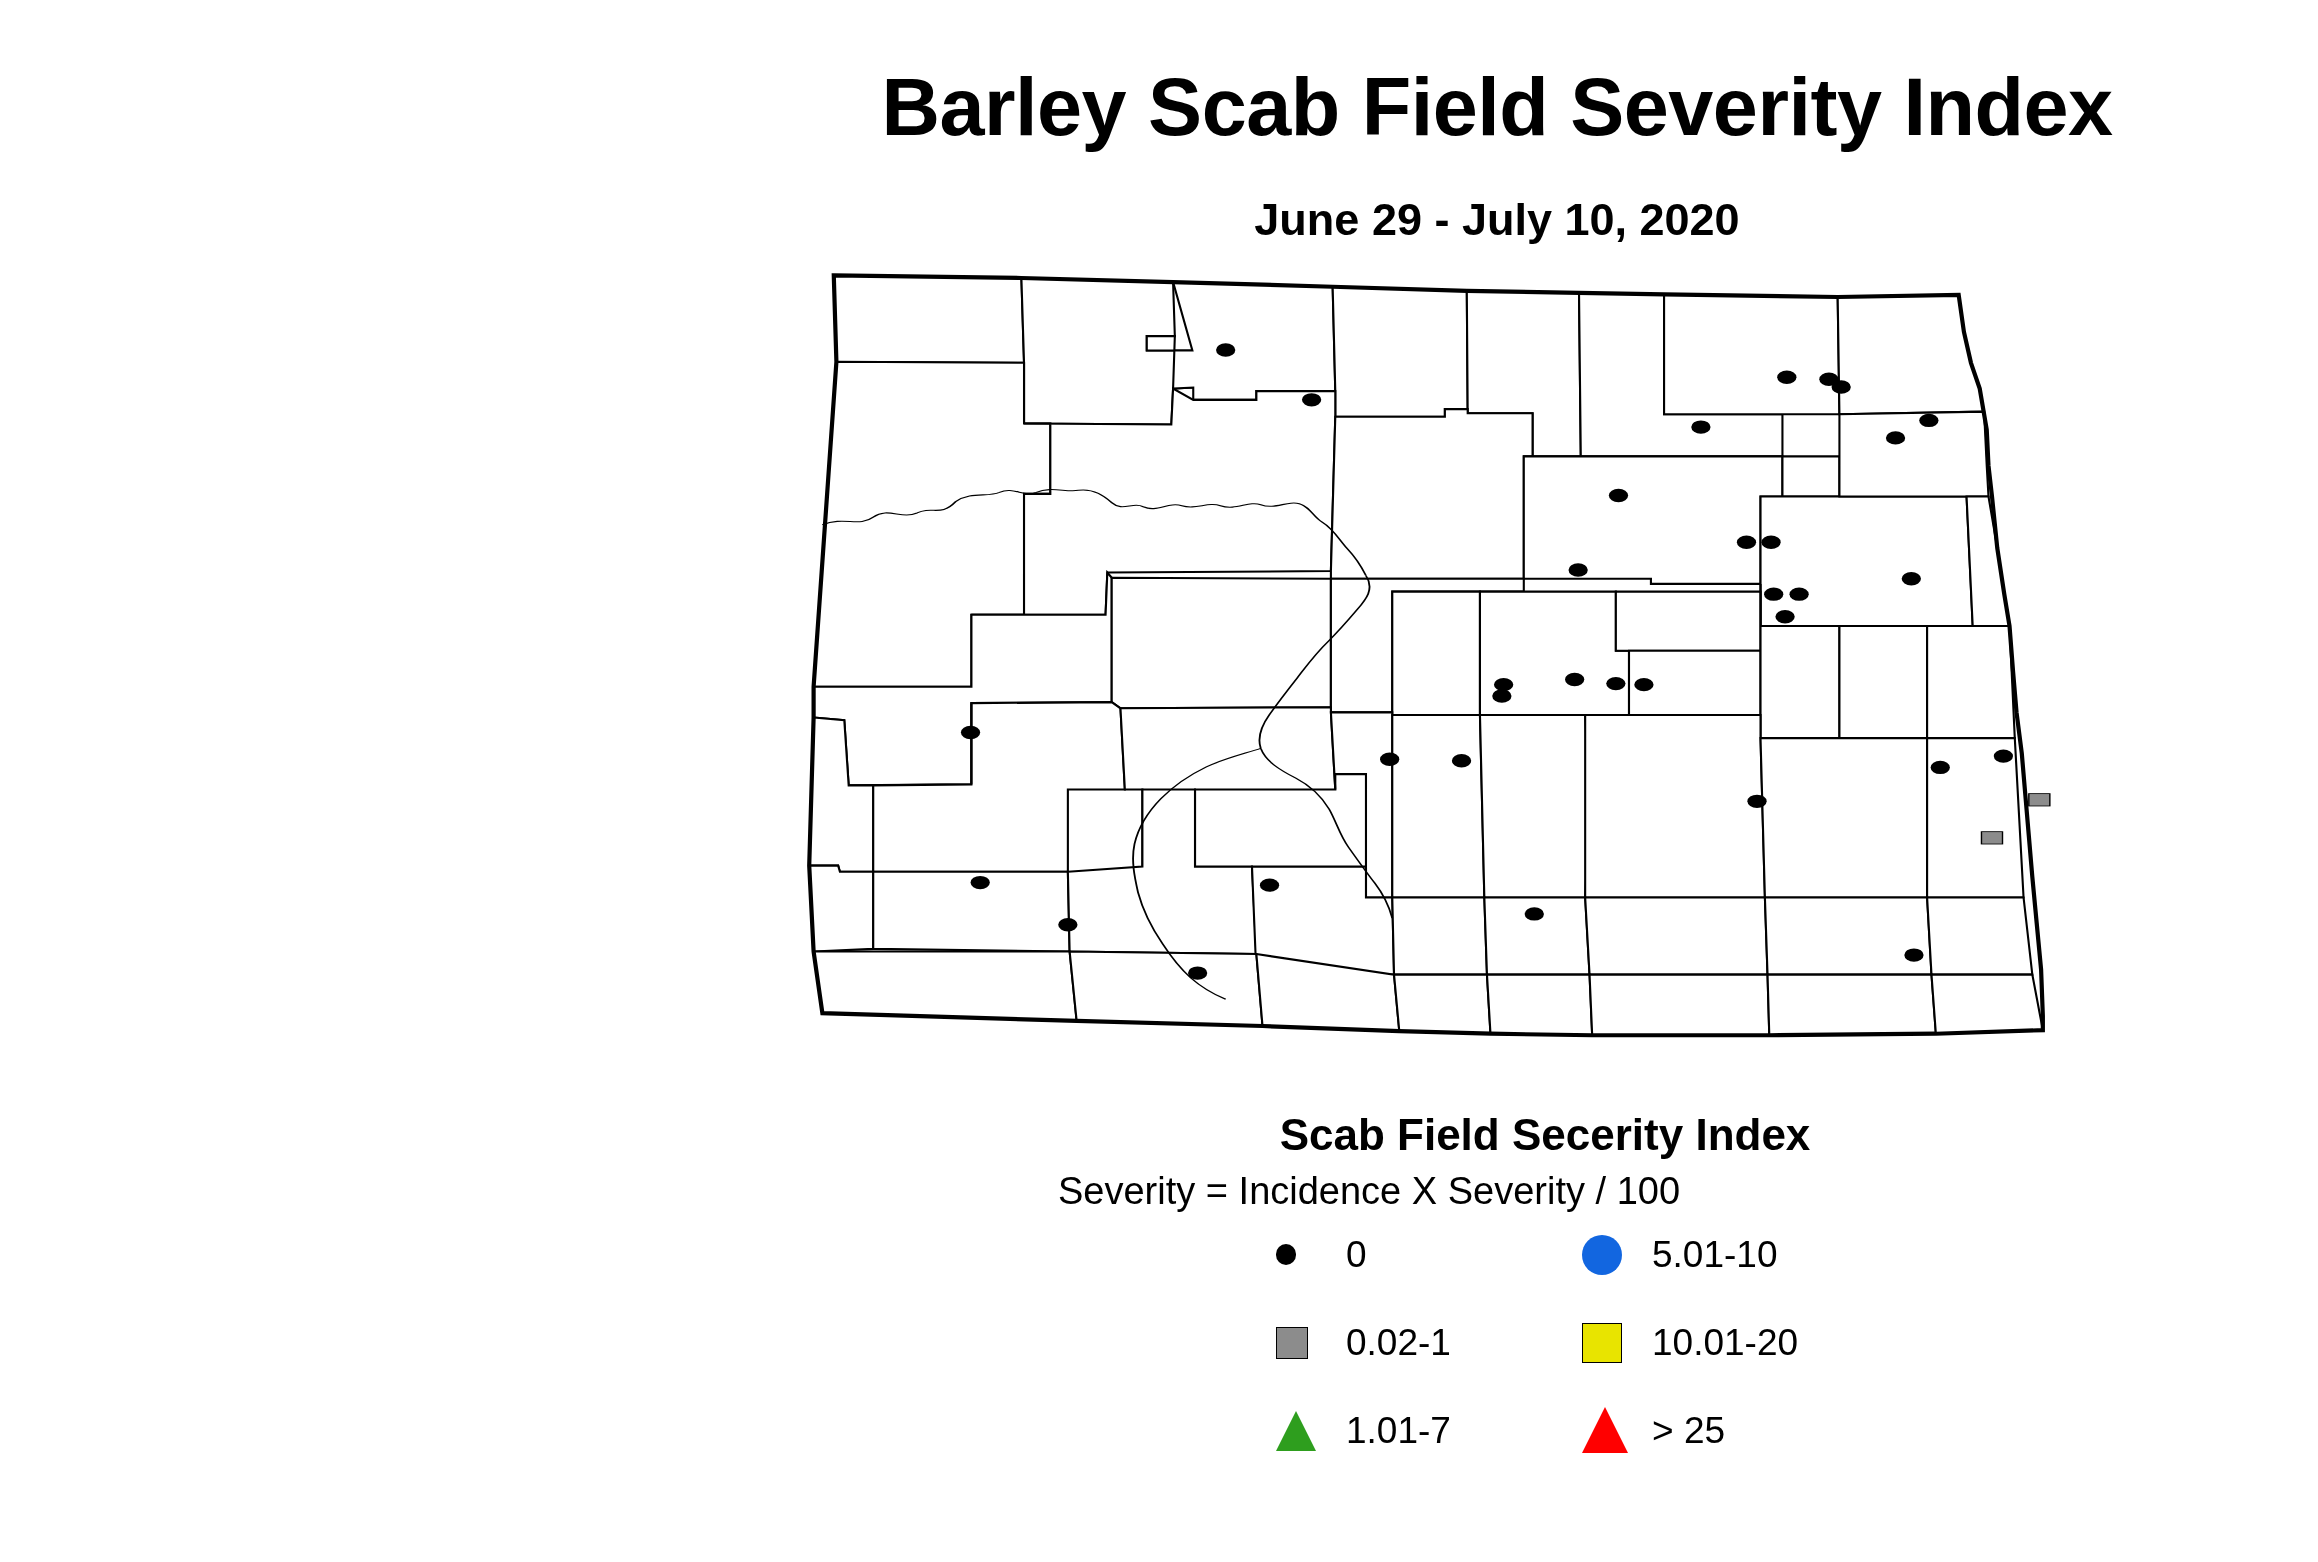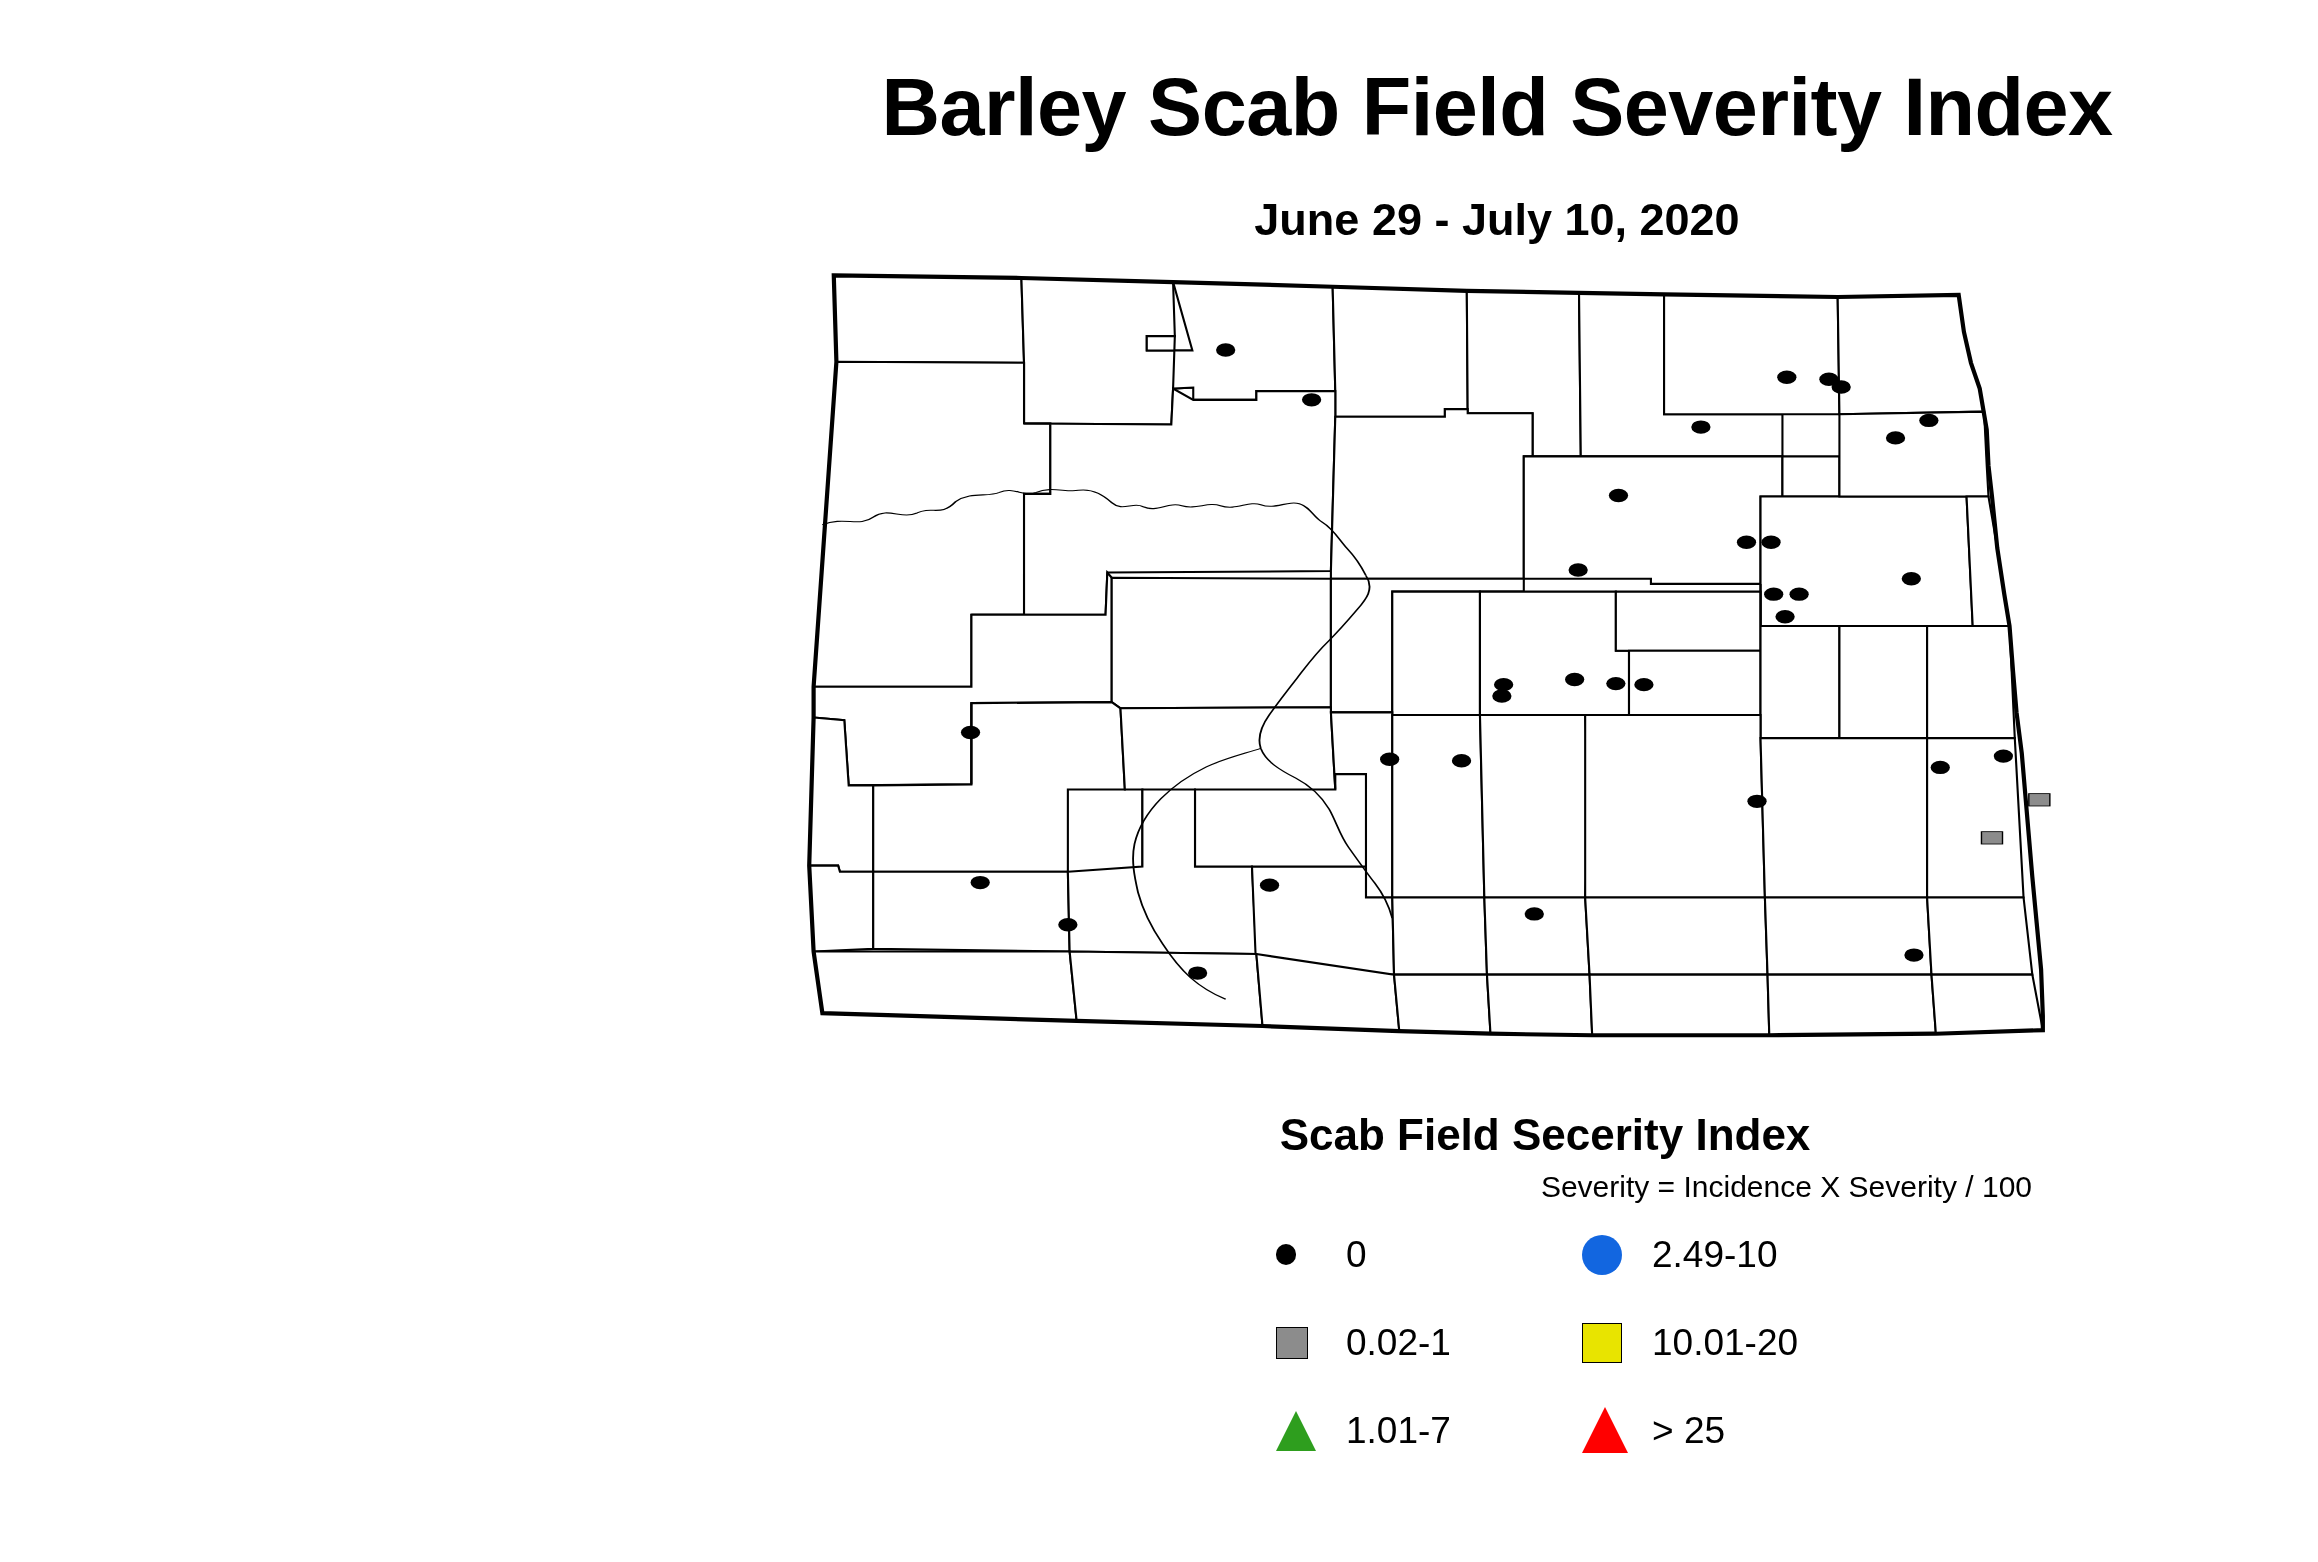--- a/index.html
+++ b/index.html
@@ -38,22 +38,22 @@
 
   
   #legend{
     position:absolute;left:1058px;top:1113px;width:974px;height:417px;
   }
   .lg-title{
     position:absolute;left:0;top:0;width:974px;text-align:center;
     font-size:44px;font-weight:bold;line-height:1;white-space:nowrap;
   }
   .lg-formula{
-    position:absolute;left:0;top:59px;width:974px;text-align:right;
-    font-size:30px;font-weight:normal;line-height:1;white-space:nowrap;
+    position:absolute;left:0;top:59px;width:974px;text-align:left;
+    font-size:38px;font-weight:normal;line-height:1;white-space:nowrap;
   }
   .lg-col{position:absolute;top:116px;}
   .lg-colA{left:218px;}
   .lg-colB{left:524px;}
   .lg-row{position:relative;height:88px;}
   .lg-sym{position:absolute;left:0;top:0;width:51px;height:51px;}
   .lg-lab{
     position:absolute;left:70px;top:0;
     font-size:37px;line-height:51px;white-space:nowrap;
   }
@@ -213,21 +213,21 @@
       </div>
       <div class="lg-row">
         <div class="lg-sym" id="symL2" style="width: 0px; height: 0px; margin-top: 5.6px; background: transparent; border-left: 20px solid transparent; border-right: 20px solid transparent; border-bottom: 40px solid rgb(46, 158, 30);"></div>
         <div class="lg-lab">1.01-7</div>
       </div>
     </div>
 
     <div class="lg-col lg-colB">
       <div class="lg-row">
         <div class="lg-sym" id="symR0" style="width: 40px; height: 40px; margin-top: 5.6px; background: rgb(18, 102, 224); border-radius: 50%;"></div>
-        <div class="lg-lab">2.49-10</div>
+        <div class="lg-lab">5.01-10</div>
       </div>
       <div class="lg-row">
         <div class="lg-sym" id="symR1" style="width: 40px; height: 40px; margin-top: 5.6px; background: rgb(232, 228, 0); border: 0.9px solid rgb(0, 0, 0); box-sizing: border-box;"></div>
         <div class="lg-lab">10.01-20</div>
       </div>
       <div class="lg-row">
         <div class="lg-sym" id="symR2" style="width: 0px; height: 0px; margin-top: 2.3px; background: transparent; border-left: 23px solid transparent; border-right: 23px solid transparent; border-bottom: 46px solid rgb(255, 0, 0);"></div>
         <div class="lg-lab">&gt; 25</div>
       </div>
     </div>

